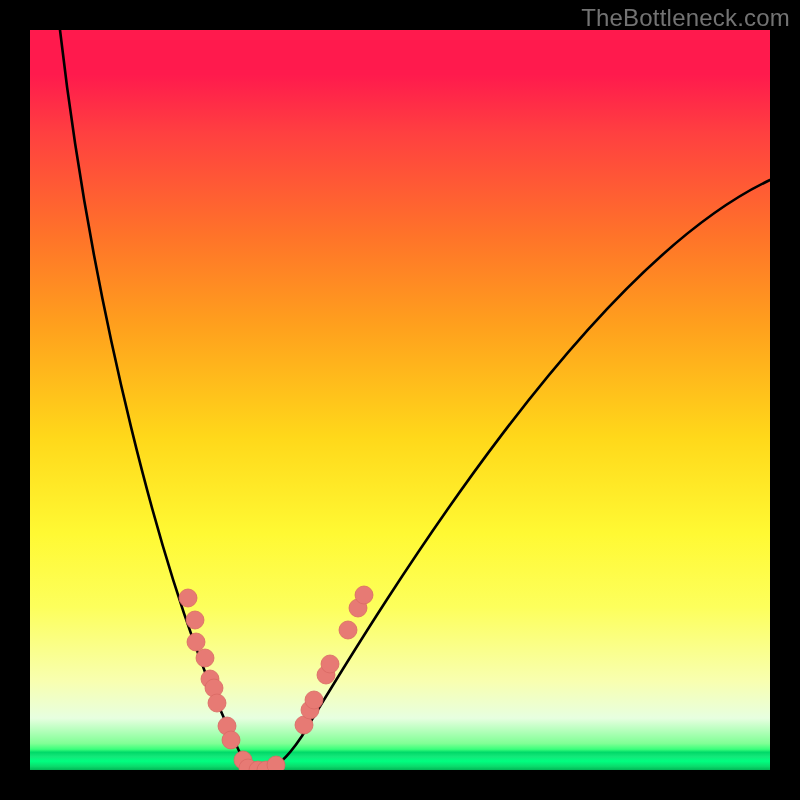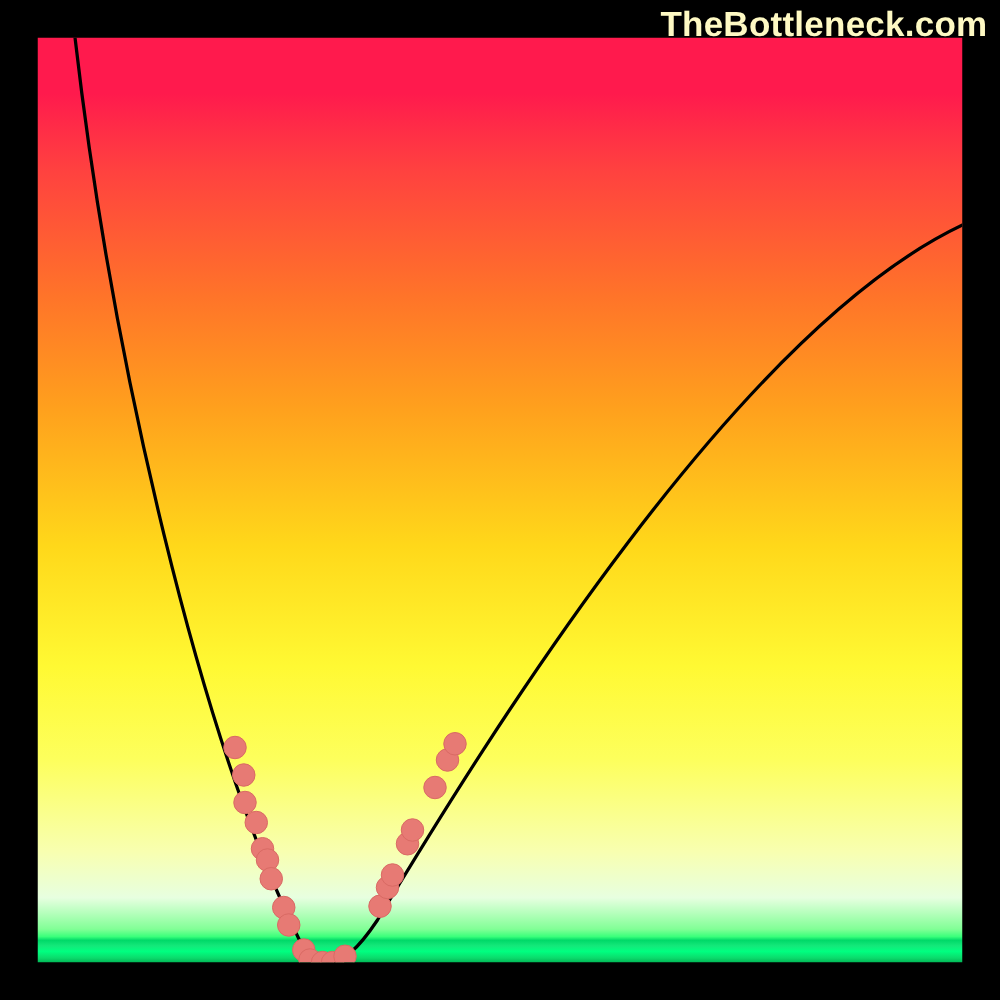--- a/index.html
+++ b/index.html
@@ -58,23 +58,23 @@
     position: absolute;
     left: 0;
     top: 0;
     width: 740px;
     height: 740px;
   }
   .watermark {
     position: absolute;
     top: 4px;
     right: 10px;
-    color: #fef9c3;
-    font-size: 28px;
-    font-weight: 700;
+    color: #737373;
+    font-size: 24px;
+    font-weight: 400;
     letter-spacing: 0.2px;
   }
 </style>
 </head>
 <body>
 
 <div class="frame">
   <div class="plot">
     <div class="gradient"></div>
     <svg class="curves" viewBox="0 0 740 740">

